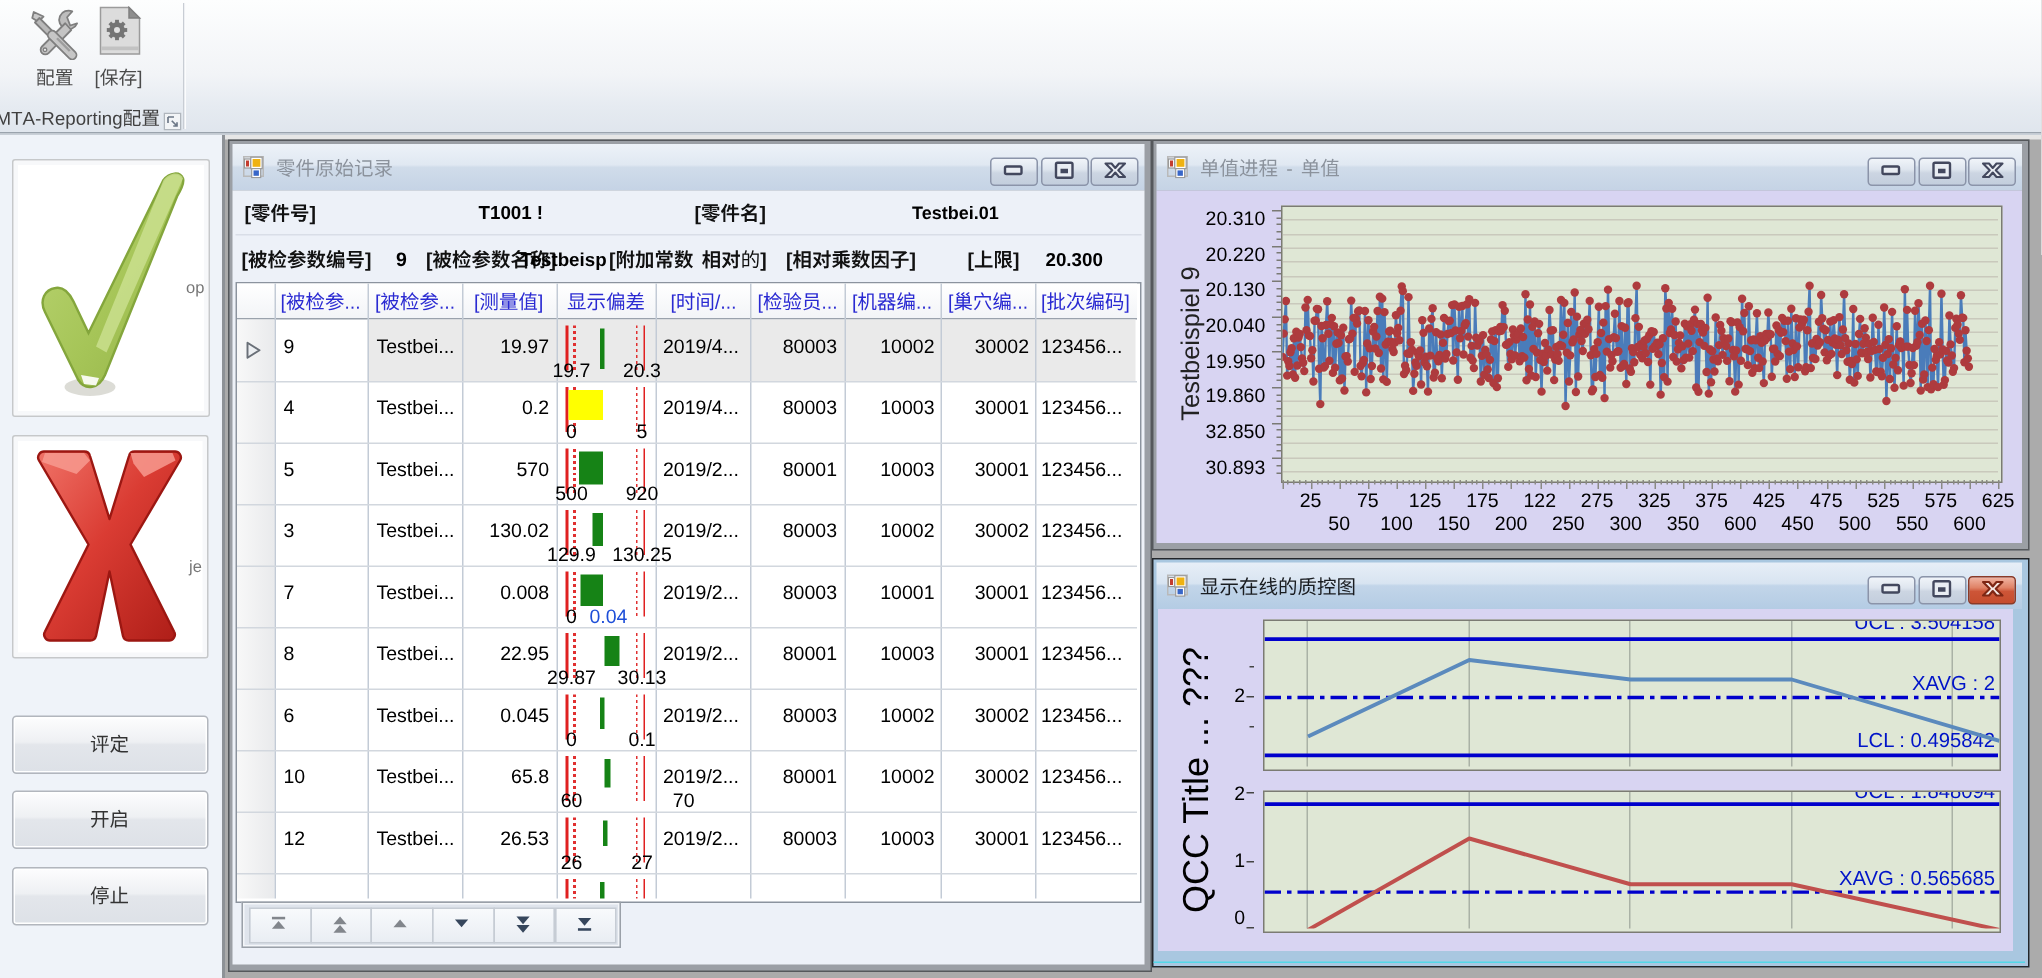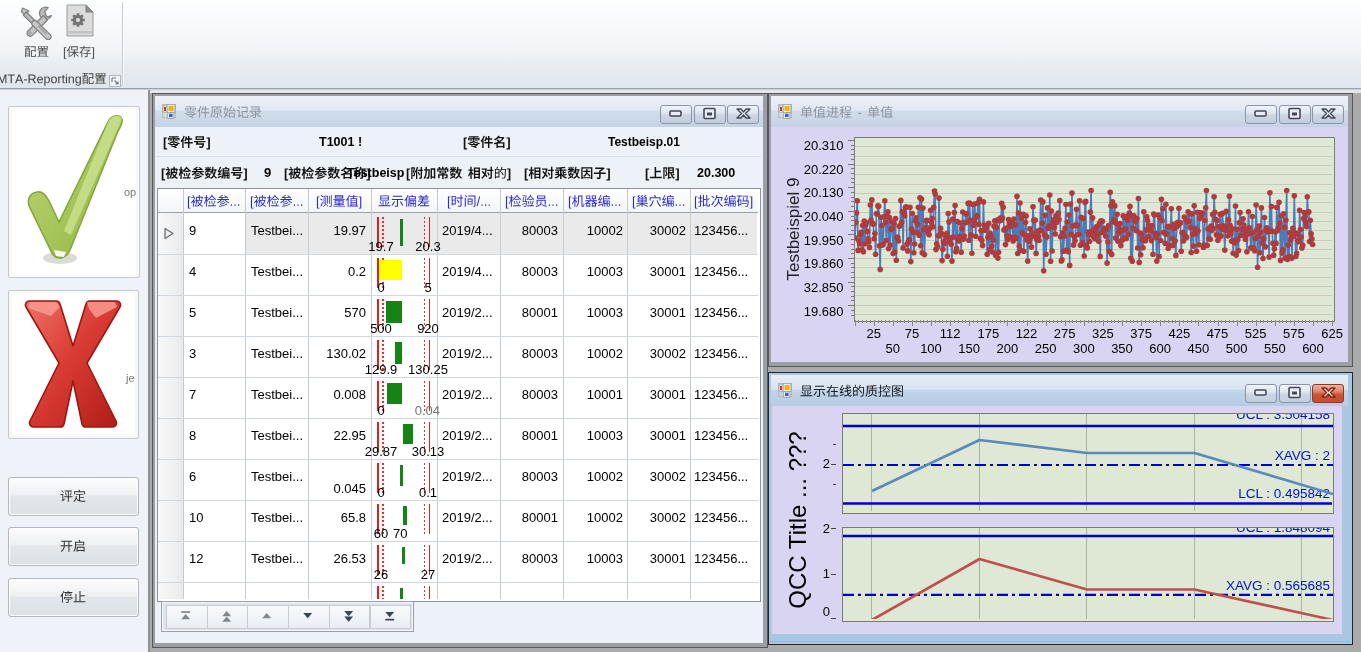--- a/index.html
+++ b/index.html
@@ -249,21 +249,21 @@
       <use href="#q35" transform="translate(43.3 13.8) scale(0.00635 -0.00635)"></use>
     </svg>
 <div style="left:319px;top:132.625px;width:80px;height:18.75px;font:bold 12.5px 'Liberation Sans',sans-serif;color:#000;text-align:left;line-height:18.75px;white-space:pre;">T1001 !</div>
 <svg class="vt " style="left:463.0px;top:132.9px" width="50" height="19" fill="#111">
       <use href="#q31" transform="translate(0.0 13.8) scale(0.00635 -0.00635)"></use>
       <use href="#q32" transform="translate(4.3 13.8) scale(0.01300 -0.01300)"></use>
       <use href="#q33" transform="translate(17.3 13.8) scale(0.01300 -0.01300)"></use>
       <use href="#q36" transform="translate(30.3 13.8) scale(0.01300 -0.01300)"></use>
       <use href="#q35" transform="translate(43.3 13.8) scale(0.00635 -0.00635)"></use>
     </svg>
-<div style="left:608px;top:133px;width:100px;height:18px;font:bold 12px 'Liberation Sans',sans-serif;color:#000;text-align:left;line-height:18px;white-space:pre;">Testbeisp.01</div>
+<div style="left:608px;top:133px;width:100px;height:18px;font:bold 12px 'Liberation Sans',sans-serif;color:#000;text-align:left;line-height:18px;white-space:pre;">Testbei.01</div>
 <div style="left:157px;top:156px;width:604px;height:1px;background:#d9dee7"></div>
 <svg class="vt " style="left:161.0px;top:163.9px" width="89" height="19" fill="#111">
       <use href="#q31" transform="translate(0.0 13.8) scale(0.00635 -0.00635)"></use>
       <use href="#q37" transform="translate(4.3 13.8) scale(0.01300 -0.01300)"></use>
       <use href="#q38" transform="translate(17.3 13.8) scale(0.01300 -0.01300)"></use>
       <use href="#q39" transform="translate(30.3 13.8) scale(0.01300 -0.01300)"></use>
       <use href="#q40" transform="translate(43.3 13.8) scale(0.01300 -0.01300)"></use>
       <use href="#q41" transform="translate(56.3 13.8) scale(0.01300 -0.01300)"></use>
       <use href="#q34" transform="translate(69.3 13.8) scale(0.01300 -0.01300)"></use>
       <use href="#q35" transform="translate(82.3 13.8) scale(0.00635 -0.00635)"></use>
@@ -449,21 +449,21 @@
 <div style="left:189px;top:426.25px;width:40px;height:19.5px;font:normal 13px 'Liberation Sans',sans-serif;color:#000;text-align:left;line-height:19.5px;white-space:pre;">8</div>
 <div style="left:251px;top:426.25px;width:60px;height:19.5px;font:normal 13px 'Liberation Sans',sans-serif;color:#000;text-align:left;line-height:19.5px;white-space:pre;">Testbei...</div>
 <div style="left:306px;top:426.25px;width:60px;height:19.5px;font:normal 13px 'Liberation Sans',sans-serif;color:#000;text-align:right;line-height:19.5px;white-space:pre;">22.95</div>
 <div style="left:442px;top:426.25px;width:60px;height:19.5px;font:normal 13px 'Liberation Sans',sans-serif;color:#000;text-align:left;line-height:19.5px;white-space:pre;">2019/2...</div>
 <div style="left:498px;top:426.25px;width:60px;height:19.5px;font:normal 13px 'Liberation Sans',sans-serif;color:#000;text-align:right;line-height:19.5px;white-space:pre;">80001</div>
 <div style="left:563px;top:426.25px;width:60px;height:19.5px;font:normal 13px 'Liberation Sans',sans-serif;color:#000;text-align:right;line-height:19.5px;white-space:pre;">10003</div>
 <div style="left:626px;top:426.25px;width:60px;height:19.5px;font:normal 13px 'Liberation Sans',sans-serif;color:#000;text-align:right;line-height:19.5px;white-space:pre;">30001</div>
 <div style="left:694px;top:426.25px;width:62px;height:19.5px;font:normal 13px 'Liberation Sans',sans-serif;color:#000;text-align:left;line-height:19.5px;white-space:pre;">123456...</div>
 <div style="left:189px;top:467.25px;width:40px;height:19.5px;font:normal 13px 'Liberation Sans',sans-serif;color:#000;text-align:left;line-height:19.5px;white-space:pre;">6</div>
 <div style="left:251px;top:467.25px;width:60px;height:19.5px;font:normal 13px 'Liberation Sans',sans-serif;color:#000;text-align:left;line-height:19.5px;white-space:pre;">Testbei...</div>
-<div style="left:306px;top:467.25px;width:60px;height:19.5px;font:normal 13px 'Liberation Sans',sans-serif;color:#000;text-align:right;line-height:19.5px;white-space:pre;margin-top:12px;">0.045</div>
+<div style="left:306px;top:467.25px;width:60px;height:19.5px;font:normal 13px 'Liberation Sans',sans-serif;color:#000;text-align:right;line-height:19.5px;white-space:pre;">0.045</div>
 <div style="left:442px;top:467.25px;width:60px;height:19.5px;font:normal 13px 'Liberation Sans',sans-serif;color:#000;text-align:left;line-height:19.5px;white-space:pre;">2019/2...</div>
 <div style="left:498px;top:467.25px;width:60px;height:19.5px;font:normal 13px 'Liberation Sans',sans-serif;color:#000;text-align:right;line-height:19.5px;white-space:pre;">80003</div>
 <div style="left:563px;top:467.25px;width:60px;height:19.5px;font:normal 13px 'Liberation Sans',sans-serif;color:#000;text-align:right;line-height:19.5px;white-space:pre;">10002</div>
 <div style="left:626px;top:467.25px;width:60px;height:19.5px;font:normal 13px 'Liberation Sans',sans-serif;color:#000;text-align:right;line-height:19.5px;white-space:pre;">30002</div>
 <div style="left:694px;top:467.25px;width:62px;height:19.5px;font:normal 13px 'Liberation Sans',sans-serif;color:#000;text-align:left;line-height:19.5px;white-space:pre;">123456...</div>
 <div style="left:189px;top:508.25px;width:40px;height:19.5px;font:normal 13px 'Liberation Sans',sans-serif;color:#000;text-align:left;line-height:19.5px;white-space:pre;">10</div>
 <div style="left:251px;top:508.25px;width:60px;height:19.5px;font:normal 13px 'Liberation Sans',sans-serif;color:#000;text-align:left;line-height:19.5px;white-space:pre;">Testbei...</div>
 <div style="left:306px;top:508.25px;width:60px;height:19.5px;font:normal 13px 'Liberation Sans',sans-serif;color:#000;text-align:right;line-height:19.5px;white-space:pre;">65.8</div>
 <div style="left:442px;top:508.25px;width:60px;height:19.5px;font:normal 13px 'Liberation Sans',sans-serif;color:#000;text-align:left;line-height:19.5px;white-space:pre;">2019/2...</div>
 <div style="left:498px;top:508.25px;width:60px;height:19.5px;font:normal 13px 'Liberation Sans',sans-serif;color:#000;text-align:right;line-height:19.5px;white-space:pre;">80001</div>
@@ -508,42 +508,42 @@
 <div style="left:428.5px;top:340px;width:1.5px;height:30px;background:#e02020;"></div>
 <div style="left:394.664px;top:342px;width:7.8355px;height:22px;background:#168316"></div>
 <div style="left:346px;top:360.25px;width:70px;height:19.5px;font:normal 13px 'Liberation Sans',sans-serif;color:#000;text-align:center;line-height:19.5px;white-space:pre;">129.9</div>
 <div style="left:393px;top:360.25px;width:70px;height:19.5px;font:normal 13px 'Liberation Sans',sans-serif;color:#000;text-align:center;line-height:19.5px;white-space:pre;">130.25</div>
 <div style="left:377px;top:381px;width:1.5px;height:30px;background:#e02020;"></div>
 <div style="left:382px;top:381px;width:1.5px;height:30px;background:repeating-linear-gradient(#e03030 0 2px,transparent 2px 4px);"></div>
 <div style="left:423.5px;top:381px;width:1.5px;height:30px;background:repeating-linear-gradient(#e03030 0 2px,transparent 2px 4px);"></div>
 <div style="left:428.5px;top:381px;width:1.5px;height:30px;background:#e02020;"></div>
 <div style="left:387.3px;top:383px;width:15.2px;height:21px;background:#168316"></div>
 <div style="left:346px;top:401.25px;width:70px;height:19.5px;font:normal 13px 'Liberation Sans',sans-serif;color:#000;text-align:center;line-height:19.5px;white-space:pre;">0</div>
-<div style="left:370px;top:401.25px;width:70px;height:19.5px;font:normal 13px 'Liberation Sans',sans-serif;color:#737373;text-align:right;line-height:19.5px;white-space:pre;">0.04</div>
+<div style="left:393px;top:401.25px;width:70px;height:19.5px;font:normal 13px 'Liberation Sans',sans-serif;color:#1d4ed8;text-align:left;line-height:19.5px;white-space:pre;">0.04</div>
 <div style="left:377px;top:422px;width:1.5px;height:30px;background:#e02020;"></div>
 <div style="left:382px;top:422px;width:1.5px;height:30px;background:repeating-linear-gradient(#e03030 0 2px,transparent 2px 4px);"></div>
 <div style="left:423.5px;top:422px;width:1.5px;height:30px;background:repeating-linear-gradient(#e03030 0 2px,transparent 2px 4px);"></div>
 <div style="left:428.5px;top:422px;width:1.5px;height:30px;background:#e02020;"></div>
 <div style="left:402.5px;top:424px;width:10.138px;height:20px;background:#168316"></div>
 <div style="left:346px;top:442.25px;width:70px;height:19.5px;font:normal 13px 'Liberation Sans',sans-serif;color:#000;text-align:center;line-height:19.5px;white-space:pre;">29.87</div>
 <div style="left:393px;top:442.25px;width:70px;height:19.5px;font:normal 13px 'Liberation Sans',sans-serif;color:#000;text-align:center;line-height:19.5px;white-space:pre;">30.13</div>
 <div style="left:377px;top:463px;width:1.5px;height:30px;background:#e02020;"></div>
 <div style="left:382px;top:463px;width:1.5px;height:30px;background:repeating-linear-gradient(#e03030 0 2px,transparent 2px 4px);"></div>
 <div style="left:423.5px;top:463px;width:1.5px;height:30px;background:repeating-linear-gradient(#e03030 0 2px,transparent 2px 4px);"></div>
 <div style="left:428.5px;top:463px;width:1.5px;height:30px;background:#e02020;"></div>
 <div style="left:399.537px;top:465px;width:3.6px;height:21px;background:#168316"></div>
 <div style="left:346px;top:483.25px;width:70px;height:19.5px;font:normal 13px 'Liberation Sans',sans-serif;color:#000;text-align:center;line-height:19.5px;white-space:pre;">0</div>
 <div style="left:393px;top:483.25px;width:70px;height:19.5px;font:normal 13px 'Liberation Sans',sans-serif;color:#000;text-align:center;line-height:19.5px;white-space:pre;">0.1</div>
 <div style="left:377px;top:504px;width:1.5px;height:30px;background:#e02020;"></div>
 <div style="left:382px;top:504px;width:1.5px;height:30px;background:repeating-linear-gradient(#e03030 0 2px,transparent 2px 4px);"></div>
 <div style="left:423.5px;top:504px;width:1.5px;height:30px;background:repeating-linear-gradient(#e03030 0 2px,transparent 2px 4px);"></div>
 <div style="left:428.5px;top:504px;width:1.5px;height:30px;background:#e02020;"></div>
 <div style="left:402.5px;top:506px;width:4.37px;height:19px;background:#168316"></div>
 <div style="left:346px;top:524.25px;width:70px;height:19.5px;font:normal 13px 'Liberation Sans',sans-serif;color:#000;text-align:center;line-height:19.5px;white-space:pre;">60</div>
-<div style="left:393px;top:524.25px;width:70px;height:19.5px;font:normal 13px 'Liberation Sans',sans-serif;color:#000;text-align:left;line-height:19.5px;white-space:pre;">70</div>
+<div style="left:393px;top:524.25px;width:70px;height:19.5px;font:normal 13px 'Liberation Sans',sans-serif;color:#000;text-align:right;line-height:19.5px;white-space:pre;">70</div>
 <div style="left:377px;top:545px;width:1.5px;height:30px;background:#e02020;"></div>
 <div style="left:382px;top:545px;width:1.5px;height:30px;background:repeating-linear-gradient(#e03030 0 2px,transparent 2px 4px);"></div>
 <div style="left:423.5px;top:545px;width:1.5px;height:30px;background:repeating-linear-gradient(#e03030 0 2px,transparent 2px 4px);"></div>
 <div style="left:428.5px;top:545px;width:1.5px;height:30px;background:#e02020;"></div>
 <div style="left:401.598px;top:547px;width:3.6px;height:17px;background:#168316"></div>
 <div style="left:346px;top:565.25px;width:70px;height:19.5px;font:normal 13px 'Liberation Sans',sans-serif;color:#000;text-align:center;line-height:19.5px;white-space:pre;">26</div>
 <div style="left:393px;top:565.25px;width:70px;height:19.5px;font:normal 13px 'Liberation Sans',sans-serif;color:#000;text-align:center;line-height:19.5px;white-space:pre;">27</div>
 <div style="left:377px;top:586px;width:1.5px;height:13px;background:#e02020;"></div>
 <div style="left:382px;top:586px;width:1.5px;height:13px;background:repeating-linear-gradient(#e03030 0 2px,transparent 2px 4px);"></div>
 <div style="left:423.5px;top:586px;width:1.5px;height:13px;background:repeating-linear-gradient(#e03030 0 2px,transparent 2px 4px);"></div>
@@ -632,21 +632,21 @@
 <div style="left:855px;top:295.42px;width:477px;height:1px;background:#b6b1a8;opacity:0.55"></div>
 <div style="left:855px;top:304.74px;width:477px;height:1px;background:#b6b1a8;opacity:0.55"></div>
 <div style="left:855px;top:314.06px;width:477px;height:1px;background:#b6b1a8;opacity:0.55"></div>
 <div style="left:783.5px;top:136.05px;width:60px;height:19.5px;font:normal 13px 'Liberation Sans',sans-serif;color:#000;text-align:right;line-height:19.5px;white-space:pre;">20.310</div>
 <div style="left:783.5px;top:159.69px;width:60px;height:19.5px;font:normal 13px 'Liberation Sans',sans-serif;color:#000;text-align:right;line-height:19.5px;white-space:pre;">20.220</div>
 <div style="left:783.5px;top:183.33px;width:60px;height:19.5px;font:normal 13px 'Liberation Sans',sans-serif;color:#000;text-align:right;line-height:19.5px;white-space:pre;">20.130</div>
 <div style="left:783.5px;top:206.97px;width:60px;height:19.5px;font:normal 13px 'Liberation Sans',sans-serif;color:#000;text-align:right;line-height:19.5px;white-space:pre;">20.040</div>
 <div style="left:783.5px;top:230.61px;width:60px;height:19.5px;font:normal 13px 'Liberation Sans',sans-serif;color:#000;text-align:right;line-height:19.5px;white-space:pre;">19.950</div>
 <div style="left:783.5px;top:254.25px;width:60px;height:19.5px;font:normal 13px 'Liberation Sans',sans-serif;color:#000;text-align:right;line-height:19.5px;white-space:pre;">19.860</div>
 <div style="left:783.5px;top:277.89px;width:60px;height:19.5px;font:normal 13px 'Liberation Sans',sans-serif;color:#000;text-align:right;line-height:19.5px;white-space:pre;">32.850</div>
-<div style="left:783.5px;top:301.53px;width:60px;height:19.5px;font:normal 13px 'Liberation Sans',sans-serif;color:#000;text-align:right;line-height:19.5px;white-space:pre;">19.680</div>
+<div style="left:783.5px;top:301.53px;width:60px;height:19.5px;font:normal 13px 'Liberation Sans',sans-serif;color:#000;text-align:right;line-height:19.5px;white-space:pre;">30.893</div>
 <div style="left:848px;top:140px;width:6px;height:1px;background:#7a7a74"></div>
 <div style="left:850.5px;top:144.72px;width:3.5px;height:1px;background:#7a7a74"></div>
 <div style="left:850.5px;top:149.44px;width:3.5px;height:1px;background:#7a7a74"></div>
 <div style="left:850.5px;top:154.16px;width:3.5px;height:1px;background:#7a7a74"></div>
 <div style="left:850.5px;top:158.88px;width:3.5px;height:1px;background:#7a7a74"></div>
 <div style="left:848px;top:163.6px;width:6px;height:1px;background:#7a7a74"></div>
 <div style="left:850.5px;top:168.32px;width:3.5px;height:1px;background:#7a7a74"></div>
 <div style="left:850.5px;top:173.04px;width:3.5px;height:1px;background:#7a7a74"></div>
 <div style="left:850.5px;top:177.76px;width:3.5px;height:1px;background:#7a7a74"></div>
 <div style="left:850.5px;top:182.48px;width:3.5px;height:1px;background:#7a7a74"></div>
@@ -673,21 +673,21 @@
 <div style="left:848px;top:281.6px;width:6px;height:1px;background:#7a7a74"></div>
 <div style="left:850.5px;top:286.32px;width:3.5px;height:1px;background:#7a7a74"></div>
 <div style="left:850.5px;top:291.04px;width:3.5px;height:1px;background:#7a7a74"></div>
 <div style="left:850.5px;top:295.76px;width:3.5px;height:1px;background:#7a7a74"></div>
 <div style="left:850.5px;top:300.48px;width:3.5px;height:1px;background:#7a7a74"></div>
 <div style="left:848px;top:305.2px;width:6px;height:1px;background:#7a7a74"></div>
 <div style="left:850.5px;top:309.92px;width:3.5px;height:1px;background:#7a7a74"></div>
 <div style="left:850.5px;top:314.64px;width:3.5px;height:1px;background:#7a7a74"></div>
 <div style="left:853.7px;top:324.25px;width:40px;height:19.5px;font:normal 13px 'Liberation Sans',sans-serif;color:#000;text-align:center;line-height:19.5px;white-space:pre;">25</div>
 <div style="left:891.9px;top:324.25px;width:40px;height:19.5px;font:normal 13px 'Liberation Sans',sans-serif;color:#000;text-align:center;line-height:19.5px;white-space:pre;">75</div>
-<div style="left:930.1px;top:324.25px;width:40px;height:19.5px;font:normal 13px 'Liberation Sans',sans-serif;color:#000;text-align:center;line-height:19.5px;white-space:pre;">112</div>
+<div style="left:930.1px;top:324.25px;width:40px;height:19.5px;font:normal 13px 'Liberation Sans',sans-serif;color:#000;text-align:center;line-height:19.5px;white-space:pre;">125</div>
 <div style="left:968.3px;top:324.25px;width:40px;height:19.5px;font:normal 13px 'Liberation Sans',sans-serif;color:#000;text-align:center;line-height:19.5px;white-space:pre;">175</div>
 <div style="left:1006.5px;top:324.25px;width:40px;height:19.5px;font:normal 13px 'Liberation Sans',sans-serif;color:#000;text-align:center;line-height:19.5px;white-space:pre;">122</div>
 <div style="left:1044.7px;top:324.25px;width:40px;height:19.5px;font:normal 13px 'Liberation Sans',sans-serif;color:#000;text-align:center;line-height:19.5px;white-space:pre;">275</div>
 <div style="left:1082.9px;top:324.25px;width:40px;height:19.5px;font:normal 13px 'Liberation Sans',sans-serif;color:#000;text-align:center;line-height:19.5px;white-space:pre;">325</div>
 <div style="left:1121.1px;top:324.25px;width:40px;height:19.5px;font:normal 13px 'Liberation Sans',sans-serif;color:#000;text-align:center;line-height:19.5px;white-space:pre;">375</div>
 <div style="left:1159.3px;top:324.25px;width:40px;height:19.5px;font:normal 13px 'Liberation Sans',sans-serif;color:#000;text-align:center;line-height:19.5px;white-space:pre;">425</div>
 <div style="left:1197.5px;top:324.25px;width:40px;height:19.5px;font:normal 13px 'Liberation Sans',sans-serif;color:#000;text-align:center;line-height:19.5px;white-space:pre;">475</div>
 <div style="left:1235.7px;top:324.25px;width:40px;height:19.5px;font:normal 13px 'Liberation Sans',sans-serif;color:#000;text-align:center;line-height:19.5px;white-space:pre;">525</div>
 <div style="left:1273.9px;top:324.25px;width:40px;height:19.5px;font:normal 13px 'Liberation Sans',sans-serif;color:#000;text-align:center;line-height:19.5px;white-space:pre;">575</div>
 <div style="left:1312.1px;top:324.25px;width:40px;height:19.5px;font:normal 13px 'Liberation Sans',sans-serif;color:#000;text-align:center;line-height:19.5px;white-space:pre;">625</div>

